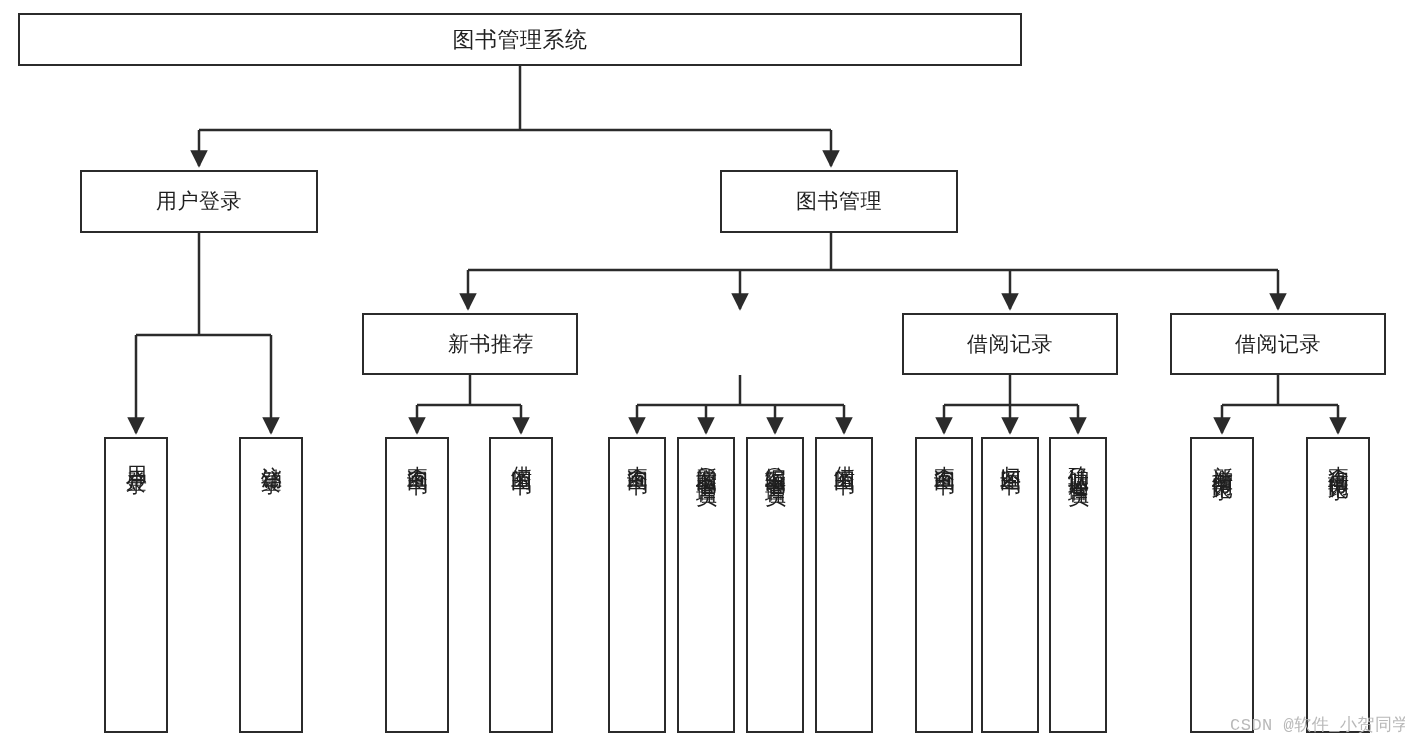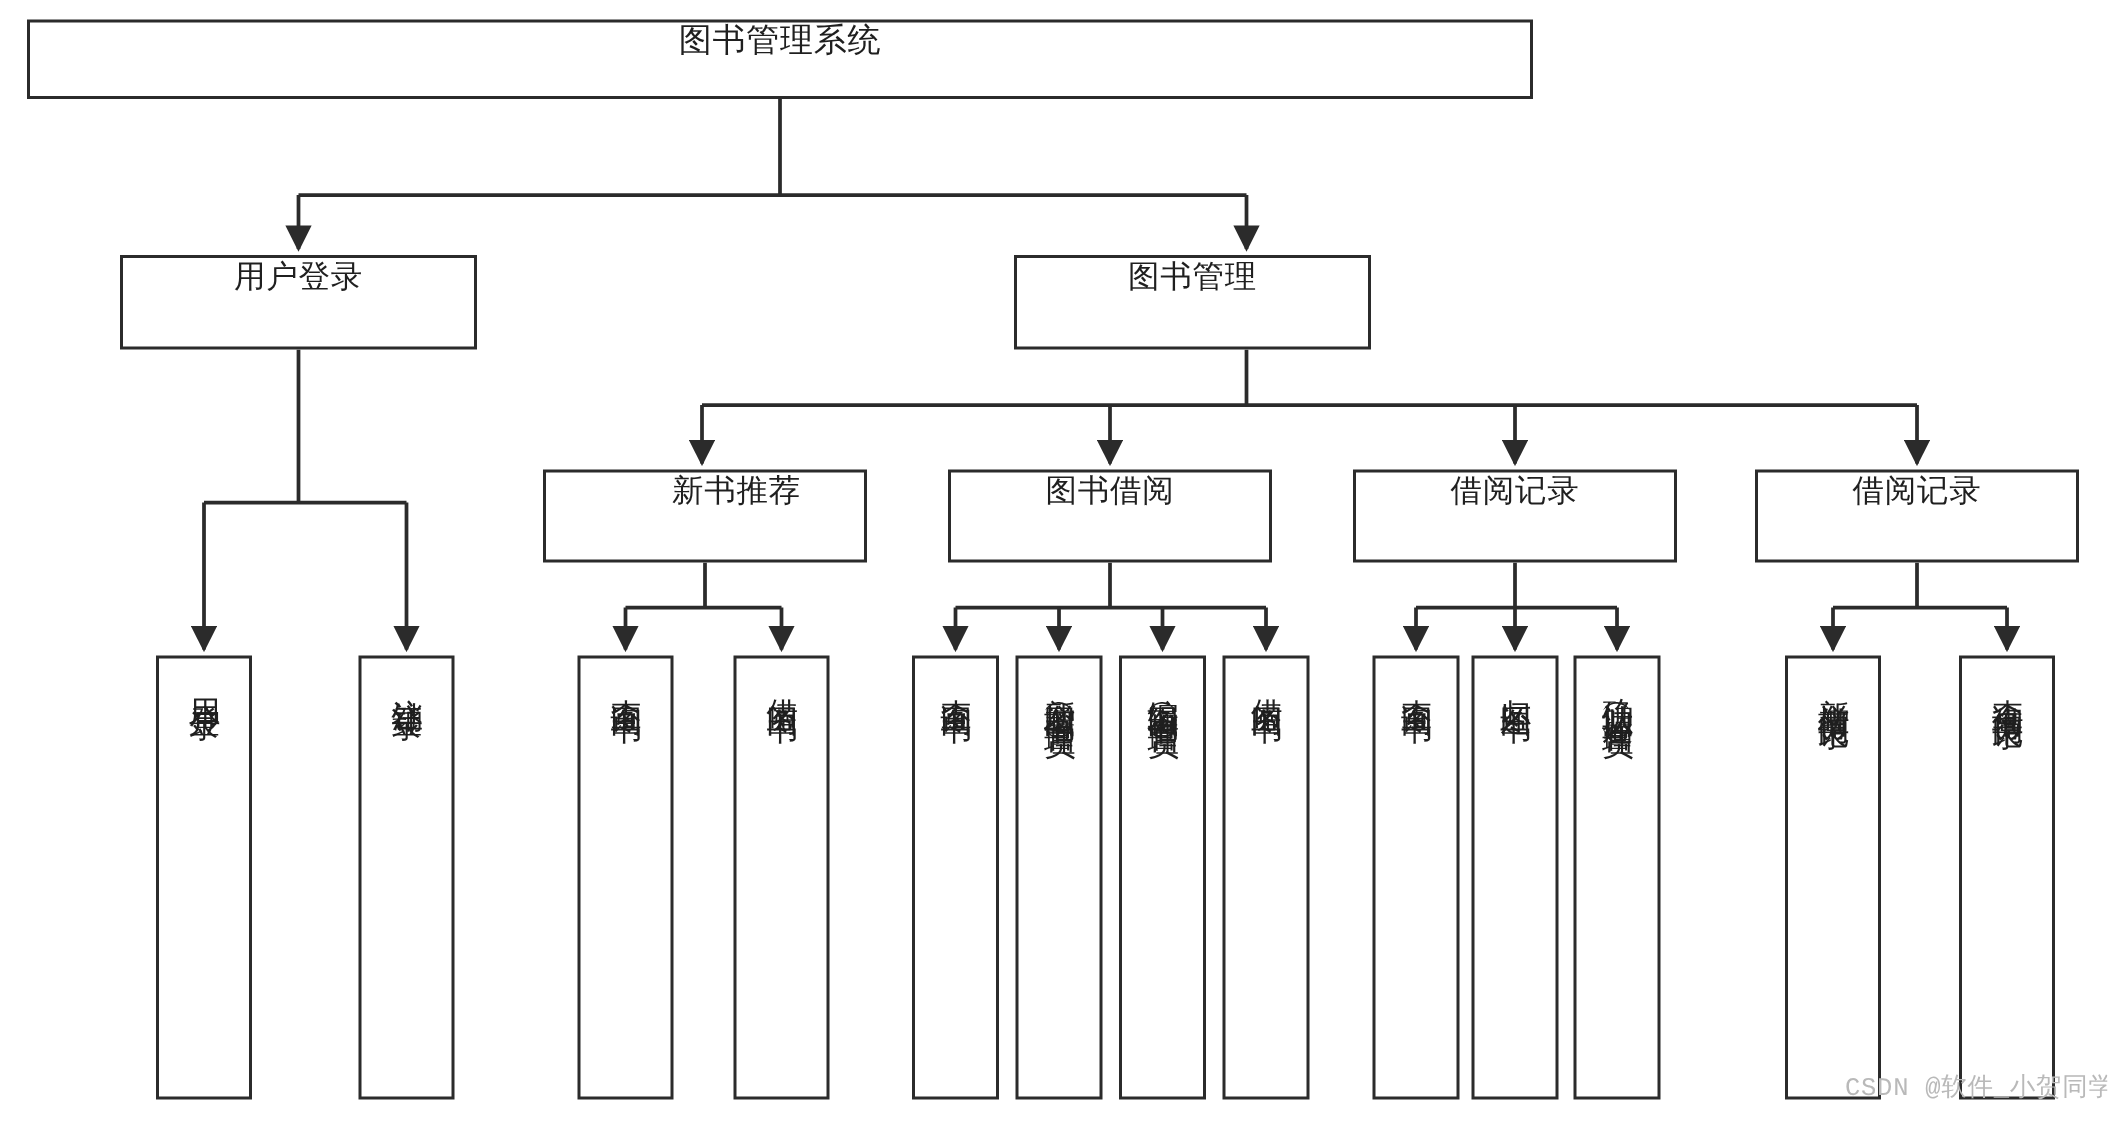--- a/index.html
+++ b/index.html
@@ -23,20 +23,21 @@
     width: 1405px;
     height: 747px;
     pointer-events: none;
   }
   .node {
     position: absolute;
     box-sizing: border-box;
     background: #ffffff;
     border: 2.5px solid #2b2b2b;
     display: flex;
+    align-items: center;
     justify-content: center;
     color: #1f1f1f;
     z-index: 2;
   }
   .node-label {
     display: block;
     text-align: center;
     line-height: 1.18;
     letter-spacing: 0.5px;
   }
@@ -131,31 +132,28 @@
   </svg>
 
   <div class="node horiz root" style="left:18px; top:13px; width:1004px; height:53px;">
     <span class="node-label">图书管理系统</span>
   </div>
 
   <div class="node horiz" style="left:80px; top:170px; width:238px; height:63px;">
     <span class="node-label">用户登录</span>
   </div>
 
-  <div class="node horiz" style="left:676px; top:170px; width:238px; height:63px;">
+  <div class="node horiz" style="left:720px; top:170px; width:238px; height:63px;">
     <span class="node-label">图书管理</span>
   </div>
 
   <div class="node horiz" style="left:362px; top:313px; width:216px; height:62px;padding-left:42px;">
     <span class="node-label">新书推荐</span>
   </div>
 
-  <div class="node horiz" style="left:632px; top:313px; width:216px; height:62px;">
-    <span class="node-label">图书借阅</span>
-  </div>
 
   <div class="node horiz" style="left:902px; top:313px; width:216px; height:62px;">
     <span class="node-label">借阅记录</span>
   </div>
 
   <div class="node horiz" style="left:1170px; top:313px; width:216px; height:62px;">
     <span class="node-label">借阅记录</span>
   </div>
 
   <div class="node vert" style="left:104px; top:437px; width:64px; height:296px;">

